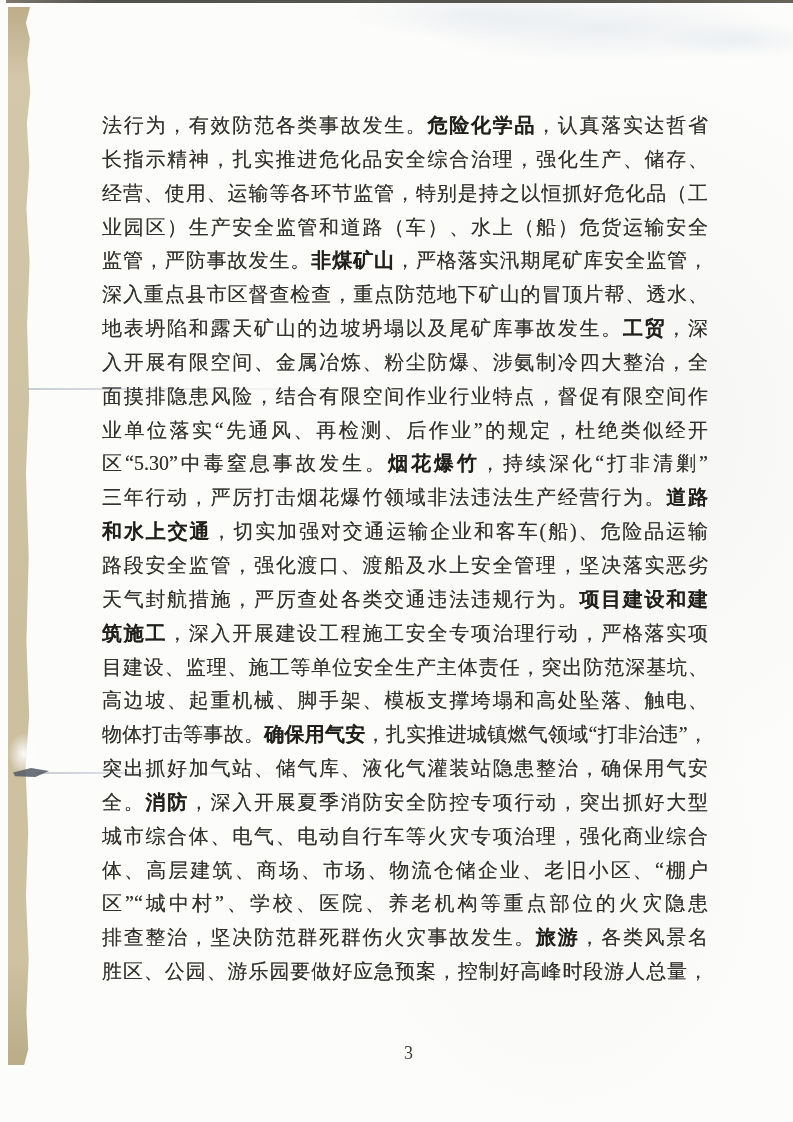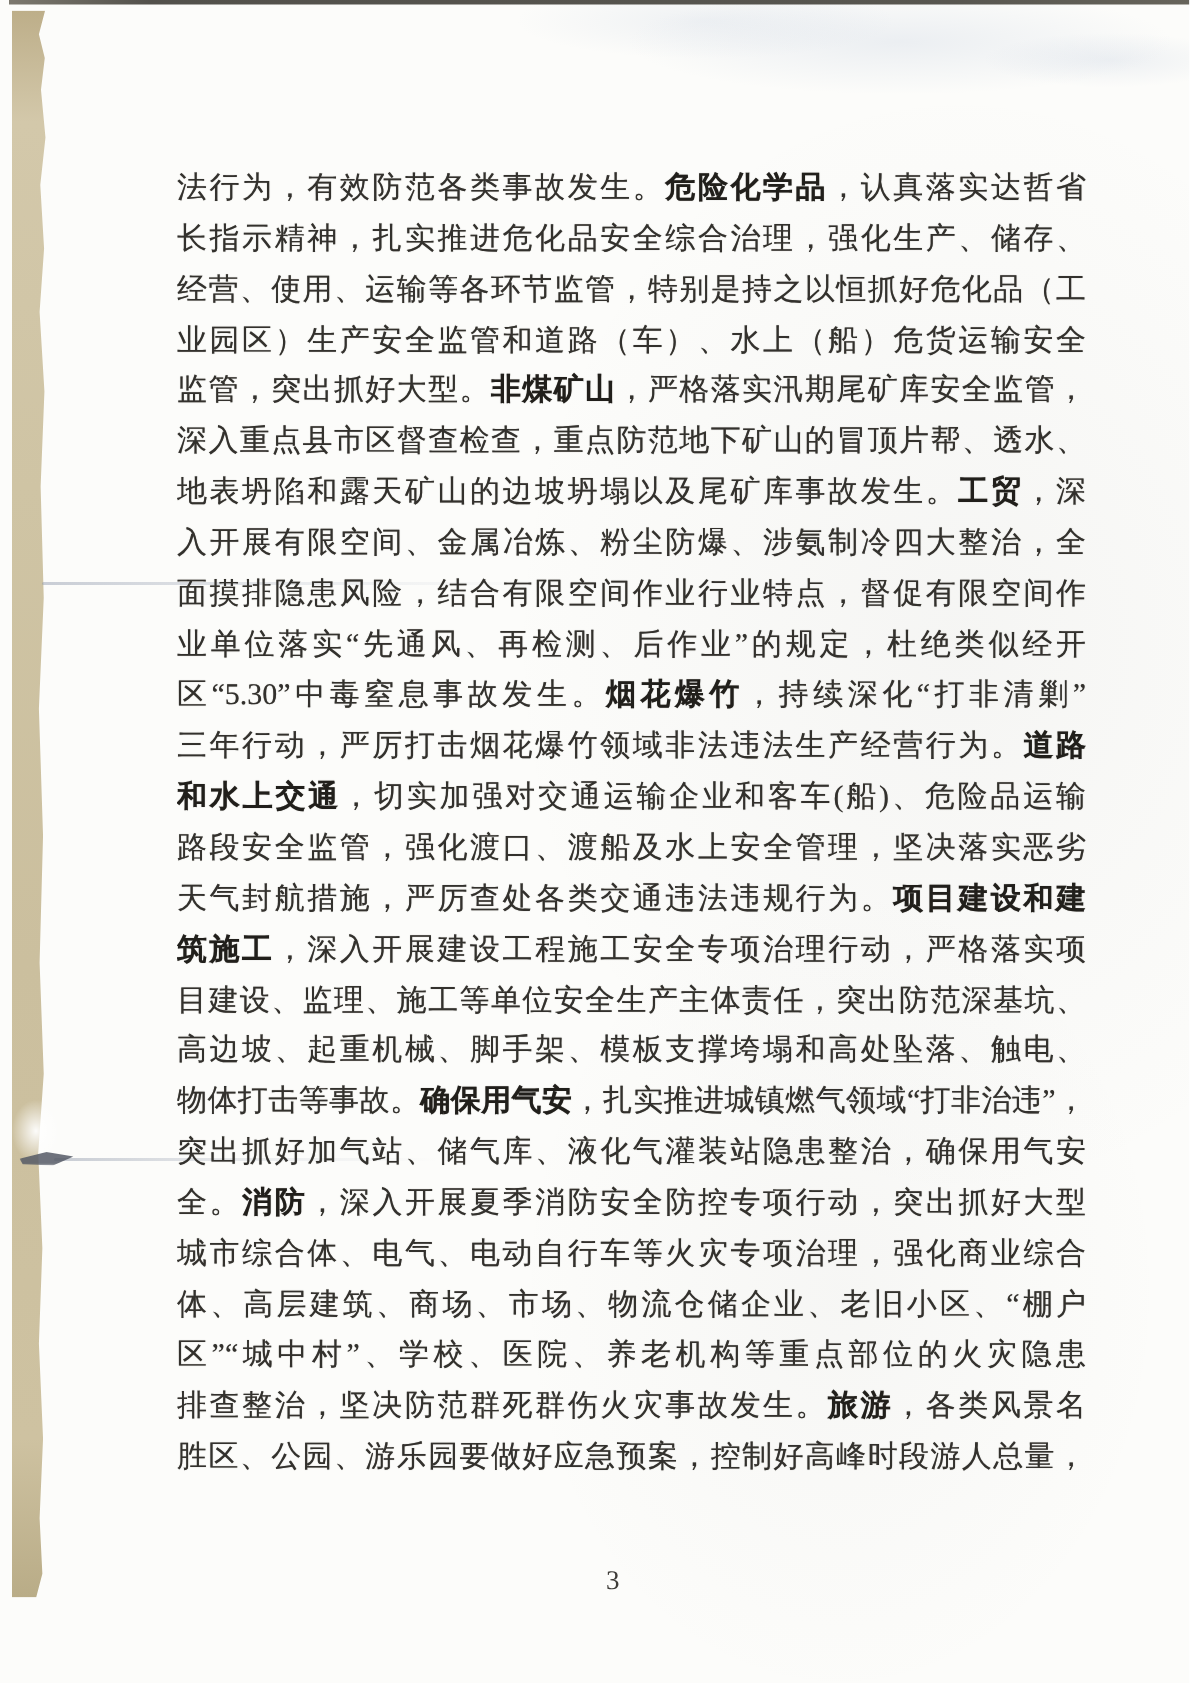--- a/index.html
+++ b/index.html
@@ -54,21 +54,21 @@
     position: absolute;
     left: 13px; top: 767px; width: 36px; height: 10px;
     background: #555a65;
     clip-path: polygon(0 55%, 50% 10%, 100% 40%, 62% 100%, 6% 92%);
     filter: blur(0.6px);
     opacity: 0.85;
   }
 
   .text-block {
     position: absolute;
-    left: 118px; top: 109px; width: 606px;
+    left: 102px; top: 109px; width: 606px;
     color: var(--ink, #33312d);
     font-size: 20px;
     text-shadow: 0 0 0.5px rgba(62,60,54,0.65);
   }
   .line {
     height: 33.85px;
     line-height: 33.85px;
     text-align: justify;
     text-align-last: justify;
     text-justify: inter-character;
@@ -95,21 +95,21 @@
   <div class="notch-halo"></div>
   <div class="fold fold-1"></div>
   <div class="fold fold-2"></div>
   <div class="notch"></div>
 
   <div class="text-block" id="text-block">
       <div class="line"><span class="seg">法行为，有效防范各类事故发生。</span><span class="seg bold">危险化学品</span><span class="seg">，认真落实达哲省</span></div>
       <div class="line"><span class="seg">长指示精神，扎实推进危化品安全综合治理，强化生产、储存、</span></div>
       <div class="line"><span class="seg">经营、使用、运输等各环节监管，特别是持之以恒抓好危化品（工</span></div>
       <div class="line"><span class="seg">业园区）生产安全监管和道路（车）、水上（船）危货运输安全</span></div>
-      <div class="line"><span class="seg">监管，突出抓好大型。</span><span class="seg bold">非煤矿山</span><span class="seg">，严格落实汛期尾矿库安全监管，</span></div>
+      <div class="line"><span class="seg">监管，严防事故发生。</span><span class="seg bold">非煤矿山</span><span class="seg">，严格落实汛期尾矿库安全监管，</span></div>
       <div class="line"><span class="seg">深入重点县市区督查检查，重点防范地下矿山的冒顶片帮、透水、</span></div>
       <div class="line"><span class="seg">地表坍陷和露天矿山的边坡坍塌以及尾矿库事故发生。</span><span class="seg bold">工贸</span><span class="seg">，深</span></div>
       <div class="line"><span class="seg">入开展有限空间、金属冶炼、粉尘防爆、涉氨制冷四大整治，全</span></div>
       <div class="line"><span class="seg">面摸排隐患风险，结合有限空间作业行业特点，督促有限空间作</span></div>
       <div class="line"><span class="seg">业单位落实“先通风、再检测、后作业”的规定，杜绝类似经开</span></div>
       <div class="line"><span class="seg">区“5.30”中毒窒息事故发生。</span><span class="seg bold">烟花爆竹</span><span class="seg">，持续深化“打非清剿”</span></div>
       <div class="line"><span class="seg">三年行动，严厉打击烟花爆竹领域非法违法生产经营行为。</span><span class="seg bold">道路</span></div>
       <div class="line"><span class="seg bold">和水上交通</span><span class="seg">，切实加强对交通运输企业和客车(船)、危险品运输</span></div>
       <div class="line"><span class="seg">路段安全监管，强化渡口、渡船及水上安全管理，坚决落实恶劣</span></div>
       <div class="line"><span class="seg">天气封航措施，严厉查处各类交通违法违规行为。</span><span class="seg bold">项目建设和建</span></div>

